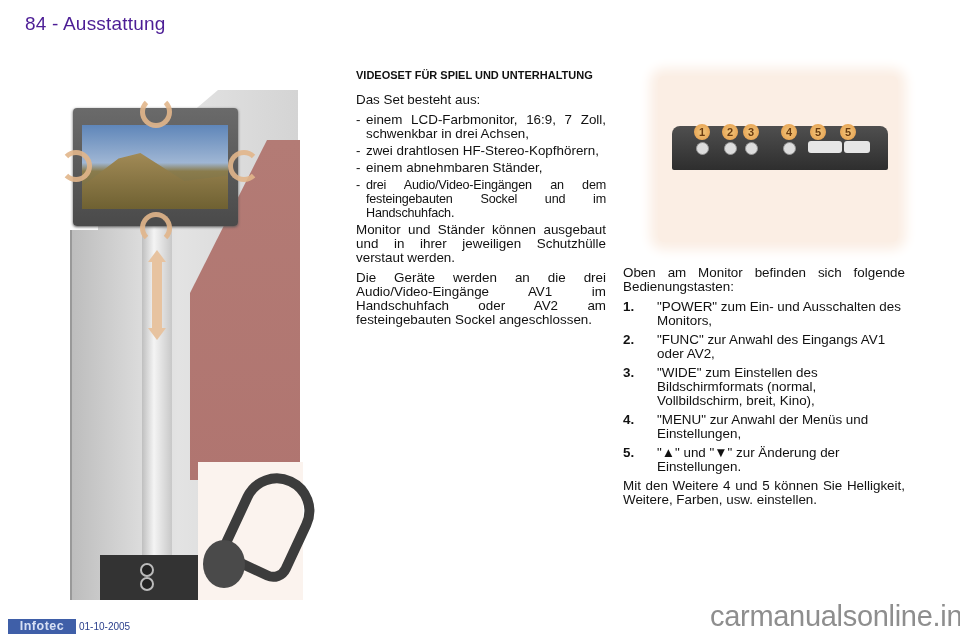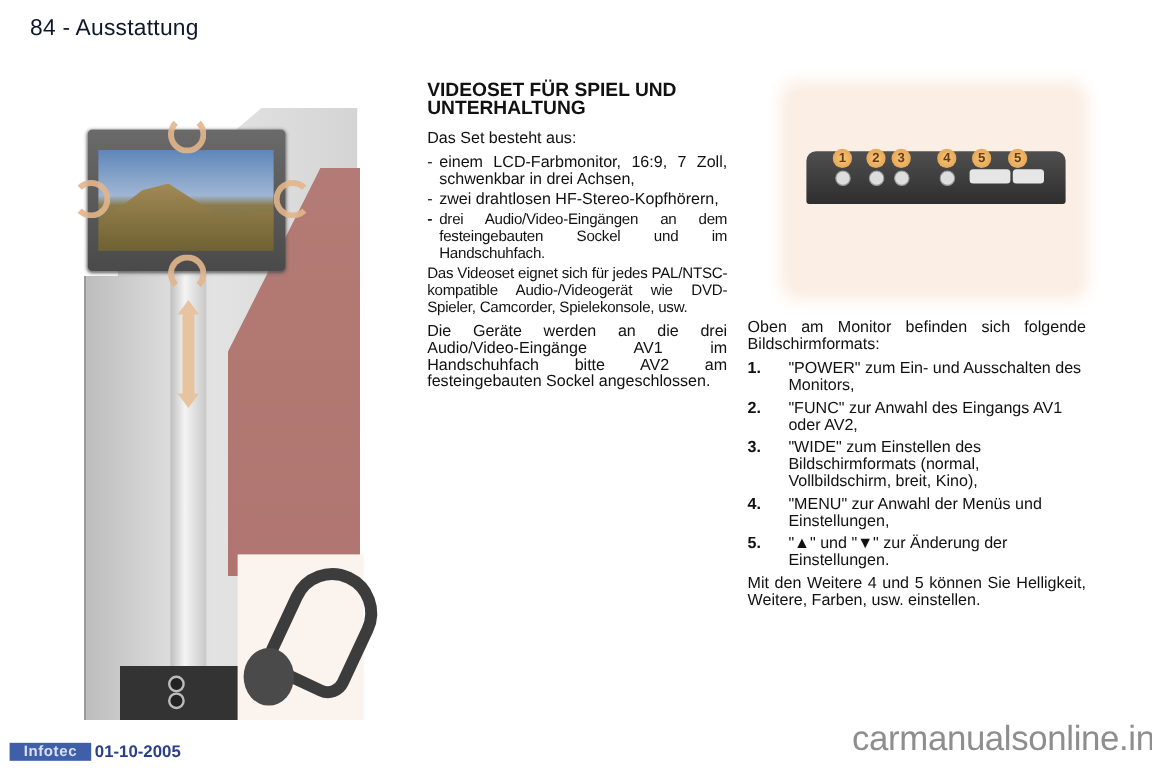--- a/index.html
+++ b/index.html
@@ -3,21 +3,21 @@
 <meta charset="utf-8">
 <style>
   html, body { margin:0; padding:0; }
   body {
     width:960px; height:640px; position:relative; overflow:hidden;
     background:#ffffff; color:#000;
     font-family:"Liberation Sans", sans-serif;
   }
   .page-header {
     position:absolute; left:25px; top:13px;
-    font-size:19px; color:#0f172a; letter-spacing:0.2px;
+    font-size:19px; color:#4c1d95; letter-spacing:0.2px;
   }
   
   .illus-left { position:absolute; left:40px; top:60px; width:300px; height:540px; }
   .seat-grey { position:absolute; left:58px; top:30px; width:200px; height:510px;
     background:linear-gradient(90deg,#cfcfcf 0%,#e3e3e3 40%,#d4d4d4 100%);
     clip-path:polygon(60% 0,100% 0,100% 100%,0 100%,0 20%);
   }
   .seat-pink { position:absolute; left:150px; top:80px; width:110px; height:340px;
     background:linear-gradient(180deg,#b37b75,#b07570);
     clip-path:polygon(70% 0,100% 0,100% 100%,0 100%,0 45%);
@@ -45,21 +45,21 @@
   .ud-down { position:absolute; left:108px; top:268px; width:0; height:0;
     border-left:9px solid transparent; border-right:9px solid transparent; border-top:12px solid #e7c3a0; }
   .headphones-panel { position:absolute; left:158px; top:402px; width:105px; height:138px; background:#fbf3ee; }
   .hp-band { position:absolute; left:35px; top:10px; width:55px; height:85px; border:10px solid #3c3c3c; border-radius:40px 40px 20px 20px; transform:rotate(25deg); }
   .hp-cup { position:absolute; left:5px; top:78px; width:42px; height:48px; border-radius:50%; background:#4a4a4a; }
 
   
   .col { position:absolute; font-size:13.4px; line-height:14px; color:#111; }
   .col-mid { left:356px; top:68px; width:250px; }
   .col-right { left:623px; top:266px; width:282px; }
-  .title { font-weight:bold; font-size:16px; line-height:15px; margin:0 0 10px 0; }
+  .title { font-weight:bold; font-size:11px; line-height:15px; margin:0 0 10px 0; }
   p { margin:0 0 6px 0; text-align:justify; }
   .list { margin:0 0 3px 0; padding:0; list-style:none; }
   .list li { position:relative; padding-left:10px; margin-bottom:3px; text-align:justify; }
   .list li .dash { position:absolute; left:0; top:0; }
   .num-list { margin:0 0 4px 0; padding:0; list-style:none; }
   .num-list li { position:relative; padding-left:34px; margin-bottom:5px; }
   .num-list li .num { position:absolute; left:0; top:0; font-weight:bold; }
   b { font-weight:normal; }
   .small-p { font-size:12.6px; letter-spacing:-0.2px; }
 
@@ -70,21 +70,21 @@
     background:linear-gradient(180deg,#4f4f4f,#2e2e2e); border-radius:8px 8px 2px 2px; }
   .ctrl-btn { position:absolute; top:16px; width:11px; height:11px; border-radius:50%; background:#ddd; border:1px solid #999; }
   .ctrl-rect { position:absolute; top:15px; height:12px; background:#e6e6e6; border-radius:3px; }
   .ctrl-num { position:absolute; top:-2px; width:16px; height:16px; border-radius:50%;
     background:radial-gradient(#f1c77d,#e59a48); color:#6a3b10; font-size:11px; font-weight:bold;
     text-align:center; line-height:16px; }
 
   
   .footer-logo { position:absolute; left:8px; top:619px; width:68px; height:15px;
     background:#3f5fa8; color:#d7e0f5; font-weight:bold; font-size:12.5px; line-height:15px; text-align:center; letter-spacing:0.5px; }
-  .footer-date { position:absolute; left:79px; top:619px; font-weight:bold; font-size:14px; color:#2a3f8c; line-height:15px; }
+  .footer-date { position:absolute; left:79px; top:619px; font-weight:normal; font-size:10px; color:#2a3f8c; line-height:15px; }
   .watermark { position:absolute; left:678px; top:600px; font-size:29px; color:#8e8e8e; letter-spacing:-0.3px;margin-left:32px; }
 </style>
 </head>
 <body>
 
 <div class="page-header">
   <span>84</span>
   <span>-</span>
   <span>Ausstattung</span>
 </div>
@@ -114,46 +114,46 @@
     <div class="hp-cup"></div>
   </div>
 </div>
 
 <div class="col col-mid">
   <div class="title">VIDEOSET FÜR SPIEL UND UNTERHALTUNG</div>
   <p style="margin-bottom:6px">Das Set besteht aus:</p>
   <ul class="list">
     <li><span class="dash">-</span><span>einem LCD-Farbmonitor, 16:9, 7 Zoll, schwenkbar in drei Achsen,</span></li>
     <li><span class="dash">-</span><span>zwei drahtlosen HF-Stereo-Kopfhörern,</span></li>
-    <li><span class="dash">-</span></li>
+    <li><span class="dash">-</span><span>einem abnehmbaren Ständer,</span></li>
     <li class="small-p"><span class="dash">-</span><span>drei Audio/Video-Eingängen an dem festeingebauten Sockel und im Handschuhfach.</span></li>
   </ul>
-  <p class="small-p">Das Videoset eignet sich für jedes PAL/NTSC-kompatible Audio-/Videogerät wie DVD-Spieler, Camcorder, Spielekonsole, usw.</p>
-  <p><span>Die Geräte werden an die drei Audio/Video-Eingänge </span><b>AV1</b><span> im Handschuhfach bitte </span><b>AV2</b><span> am festeingebauten Sockel angeschlossen.</span></p>
+  <p>Monitor und Ständer können ausgebaut und in ihrer jeweiligen Schutzhülle verstaut werden.</p>
+  <p><span>Die Geräte werden an die drei Audio/Video-Eingänge </span><b>AV1</b><span> im Handschuhfach oder </span><b>AV2</b><span> am festeingebauten Sockel angeschlossen.</span></p>
 </div>
 
 <div class="illus-right">
   <div class="ctrl-bar">
     <div class="ctrl-btn" style="left:24px"></div>
     <div class="ctrl-btn" style="left:52px"></div>
     <div class="ctrl-btn" style="left:73px"></div>
     <div class="ctrl-btn" style="left:111px"></div>
     <div class="ctrl-rect" style="left:136px;width:34px"></div>
     <div class="ctrl-rect" style="left:172px;width:26px"></div>
     <div class="ctrl-num" style="left:22px">1</div>
     <div class="ctrl-num" style="left:50px">2</div>
     <div class="ctrl-num" style="left:71px">3</div>
     <div class="ctrl-num" style="left:109px">4</div>
     <div class="ctrl-num" style="left:138px">5</div>
     <div class="ctrl-num" style="left:168px">5</div>
   </div>
 </div>
 
 <div class="col col-right">
-  <p>Oben am Monitor befinden sich folgende Bildschirmformats:</p>
+  <p>Oben am Monitor befinden sich folgende Bedienungstasten:</p>
   <ul class="num-list">
     <li><span class="num">1.</span><span>"POWER" zum Ein- und Ausschalten des Monitors,</span></li>
     <li><span class="num">2.</span><span>"FUNC" zur Anwahl des Eingangs AV1 oder AV2,</span></li>
     <li><span class="num">3.</span><span>"WIDE" zum Einstellen des Bildschirmformats (normal, Vollbildschirm, breit, Kino),</span></li>
     <li><span class="num">4.</span><span>"MENU" zur Anwahl der Menüs und Einstellungen,</span></li>
     <li><span class="num">5.</span><span>"▲" und "▼" zur Änderung der Einstellungen.</span></li>
   </ul>
   <p><span>Mit den Weitere </span><b>4</b><span> und </span><b>5</b><span> können Sie Helligkeit, Weitere, Farben, usw. einstellen.</span></p>
 </div>
 

